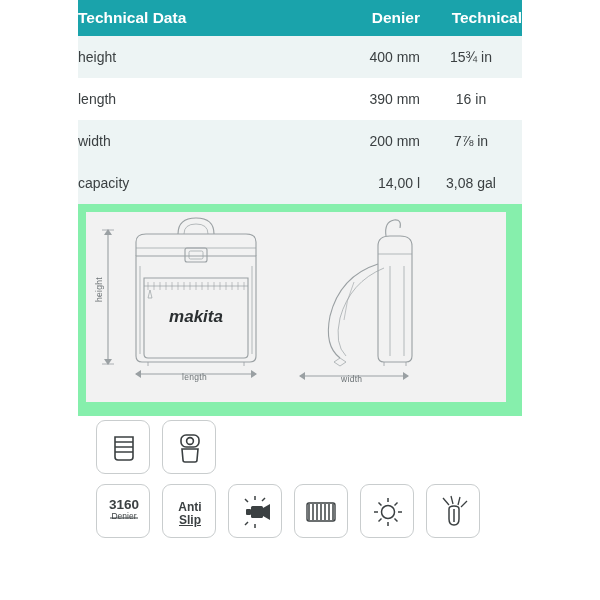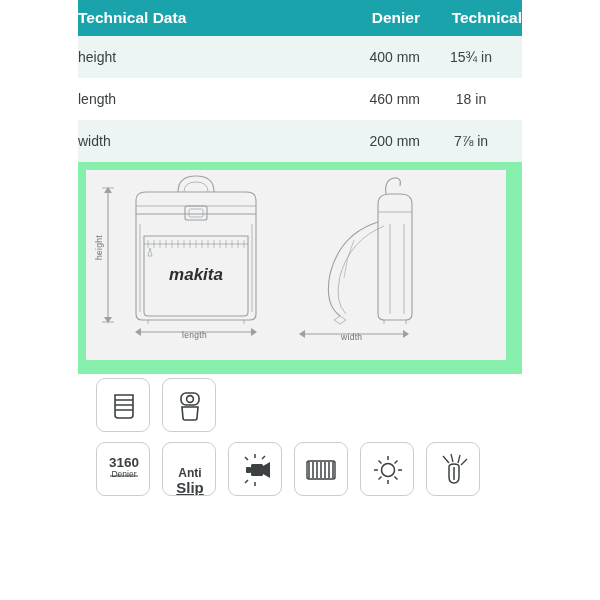--- a/index.html
+++ b/index.html
@@ -120,23 +120,23 @@
     position: absolute;
     left: 0;
     width: 54px;
     text-align: center;
     color: #3b4042;
     line-height: 1.05;
   }
   .icon-text .big { font-size: 13.5px; font-weight: bold; display: block; }
   .icon-text .small { font-size: 8.5px; display: block; }
   .icon-text.denier { top: 13px; }
-  .icon-text.antislip { top: 24px; }
+  .icon-text.antislip { top: 16px; }
   .icon-text.antislip .big { font-size: 12px; }
-  .icon-text.antislip .small { font-size: 15px; font-weight: bold; text-decoration: underline; }
+  .icon-text.antislip .small { font-size: 12px; font-weight: bold; text-decoration: underline; }
 </style>
 </head>
 <body>
 
 <div class="page">
   <div class="sheet">
 
     <table class="spec">
       <thead>
         <tr>
@@ -146,27 +146,32 @@
         </tr>
       </thead>
       <tbody>
         <tr class="odd">
           <td class="c-label">height</td>
           <td class="c-metric">400 mm</td>
           <td class="c-imp">15¾ in</td>
         </tr>
         <tr class="even">
           <td class="c-label">length</td>
-          <td class="c-metric">460 mm</td>
-          <td class="c-imp">18 in</td>
+          <td class="c-metric">390 mm</td>
+          <td class="c-imp">16 in</td>
         </tr>
         <tr class="odd">
           <td class="c-label">width</td>
           <td class="c-metric">200 mm</td>
           <td class="c-imp">7⅞ in</td>
+        </tr>
+        <tr class="odd">
+          <td class="c-label">capacity</td>
+          <td class="c-metric">14,00 l</td>
+          <td class="c-imp">3,08 gal</td>
         </tr>
       </tbody>
     </table>
 
     <div class="drawing">
       <div class="panel"></div>
 
       <svg width="444" height="212" viewBox="0 0 444 212">
         <g fill="none" stroke="#9aa0a3" stroke-width="1.1">
 

